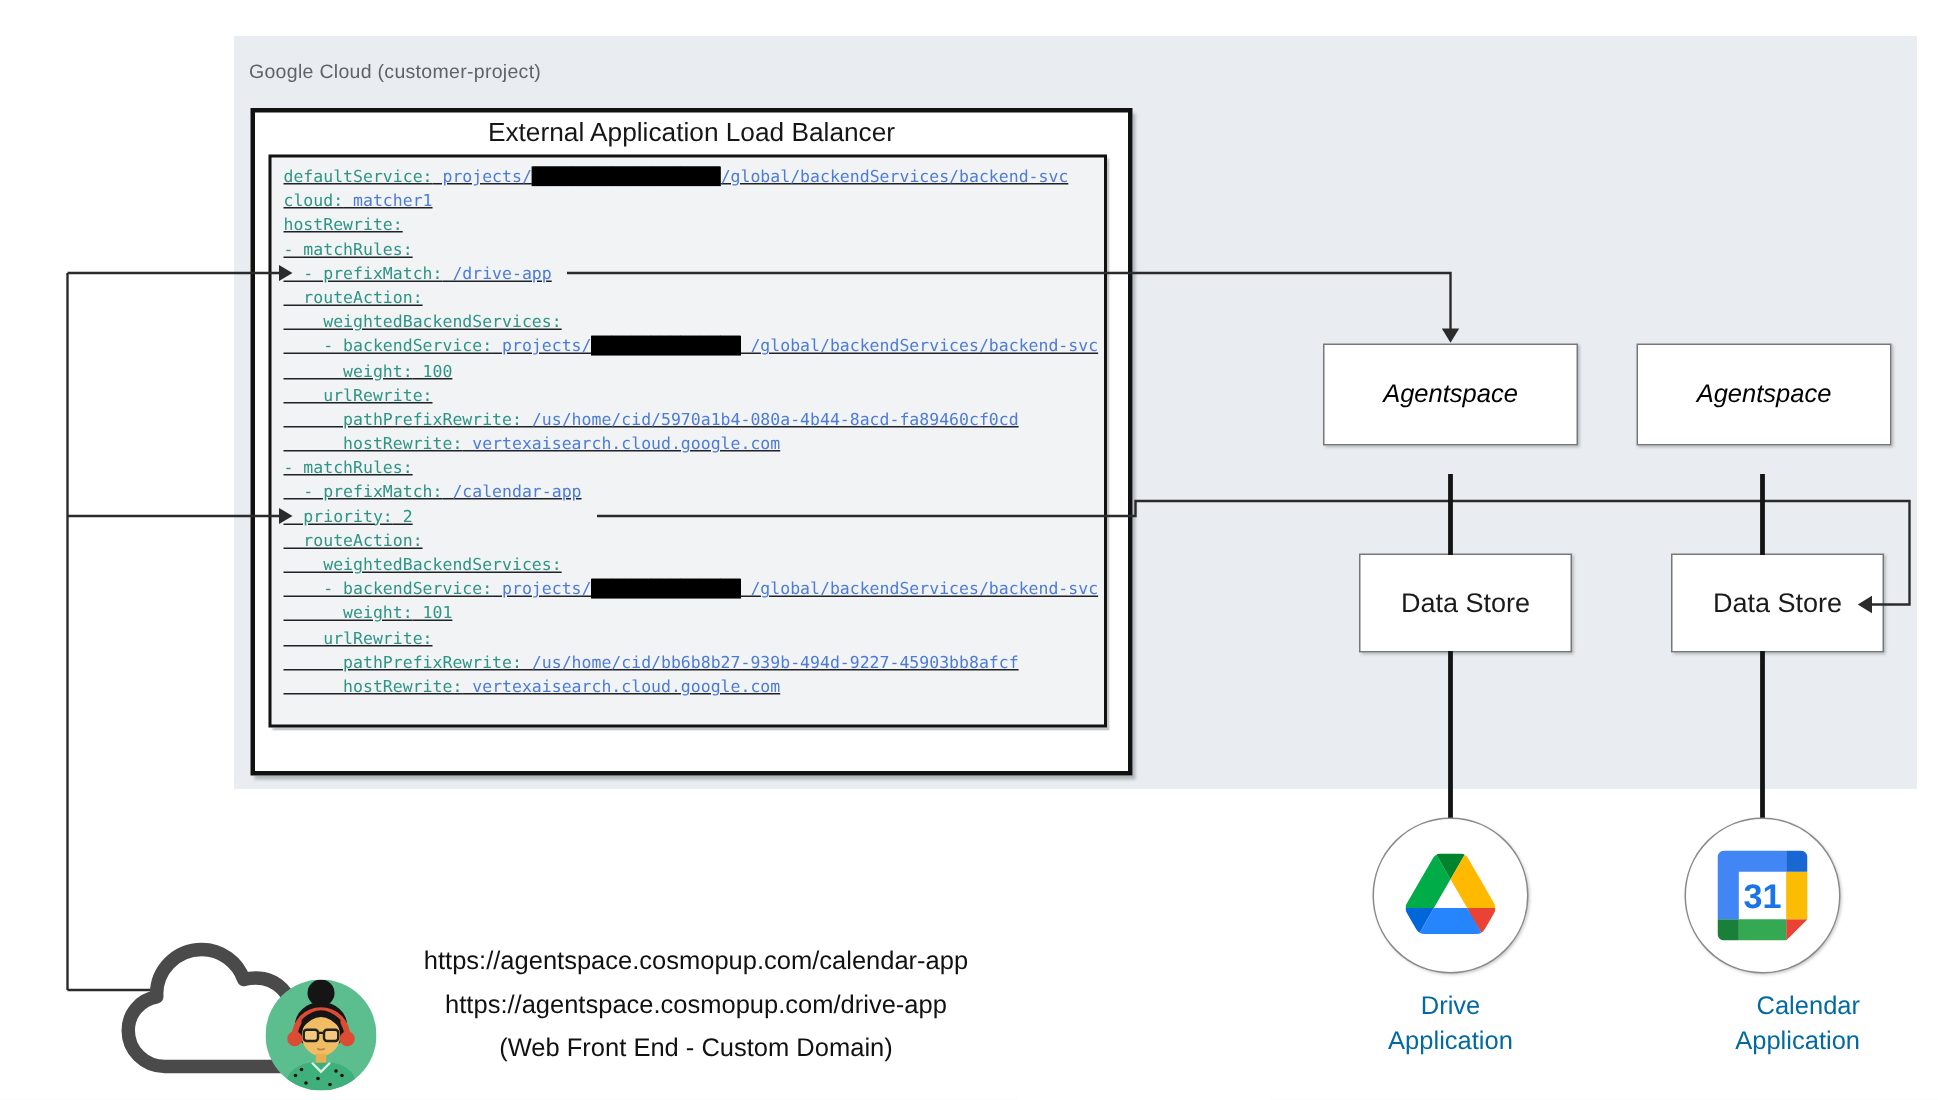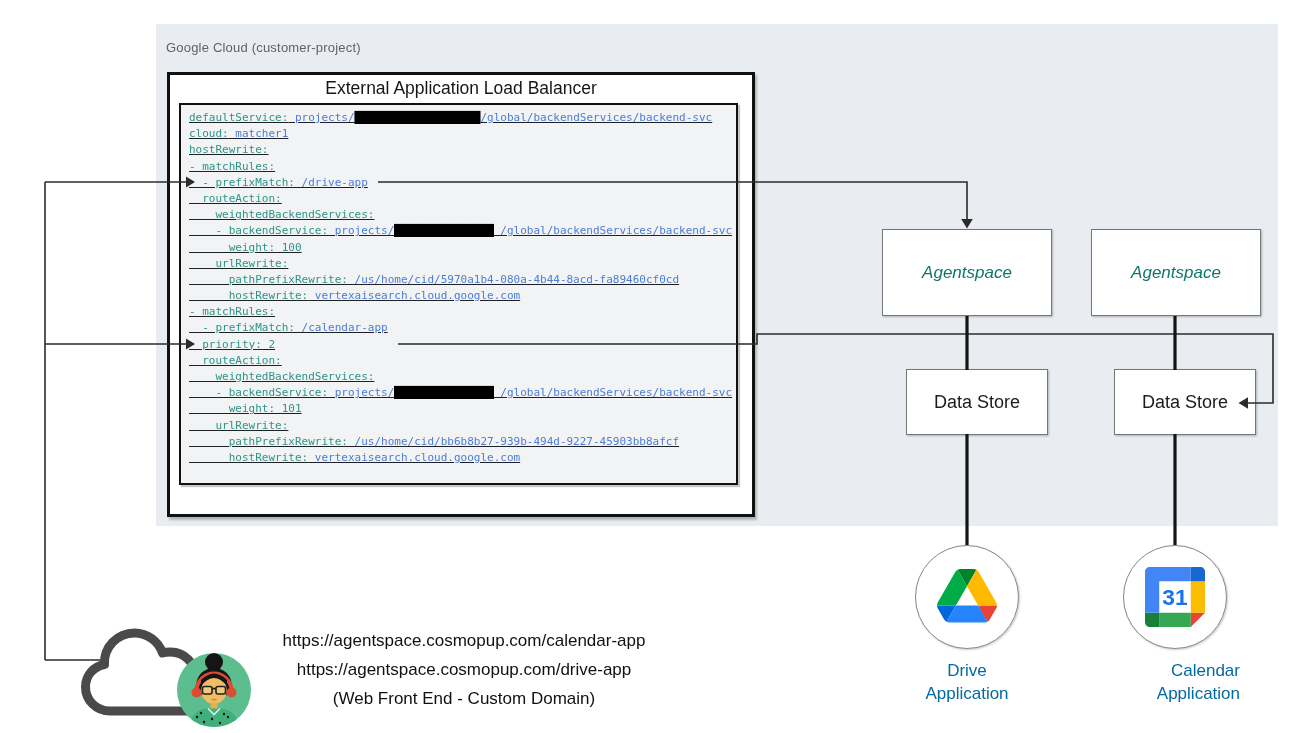--- a/index.html
+++ b/index.html
@@ -21,21 +21,21 @@
   .cl{white-space:pre;height:16.2px;line-height:16.2px;
       font-family:"DejaVu Sans Mono","Liberation Mono",monospace;font-size:11px;}
   .c-k{color:var(--code-key);}
   .c-v{color:var(--code-value);}
   .c-n{color:var(--code-number);}
   .c-r{color:#000;background:#000;}
   
   .node{background:#fff;border:1.5px solid var(--node-border);box-sizing:border-box;
         display:flex;align-items:center;justify-content:center;
         box-shadow:1px 1px 2px rgba(60,64,67,.35);}
-  .agentspace{width:170px;height:87px;font-size:17px;font-style:italic;color:#0f766e;}
+  .agentspace{width:170px;height:68px;font-size:17px;font-style:italic;color:#000000;}
   .datastore{width:142px;height:66px;font-size:18px;color:#1b1b1b;}
   
   .app-circle{width:104px;height:104px;border-radius:50%;background:#fff;
               border:1.6px solid #87898c;box-sizing:border-box;box-shadow:1px 1px 2px rgba(60,64,67,.25);}
   .app-label{width:130px;text-align:center;font-size:17px;line-height:23px;color:#0369a1;}
   
   .frontend-text{left:247px;top:626px;width:434px;text-align:center;font-size:17px;line-height:29px;color:#111;}
   svg{display:block;}
   .wires{pointer-events:none;}
 </style>

